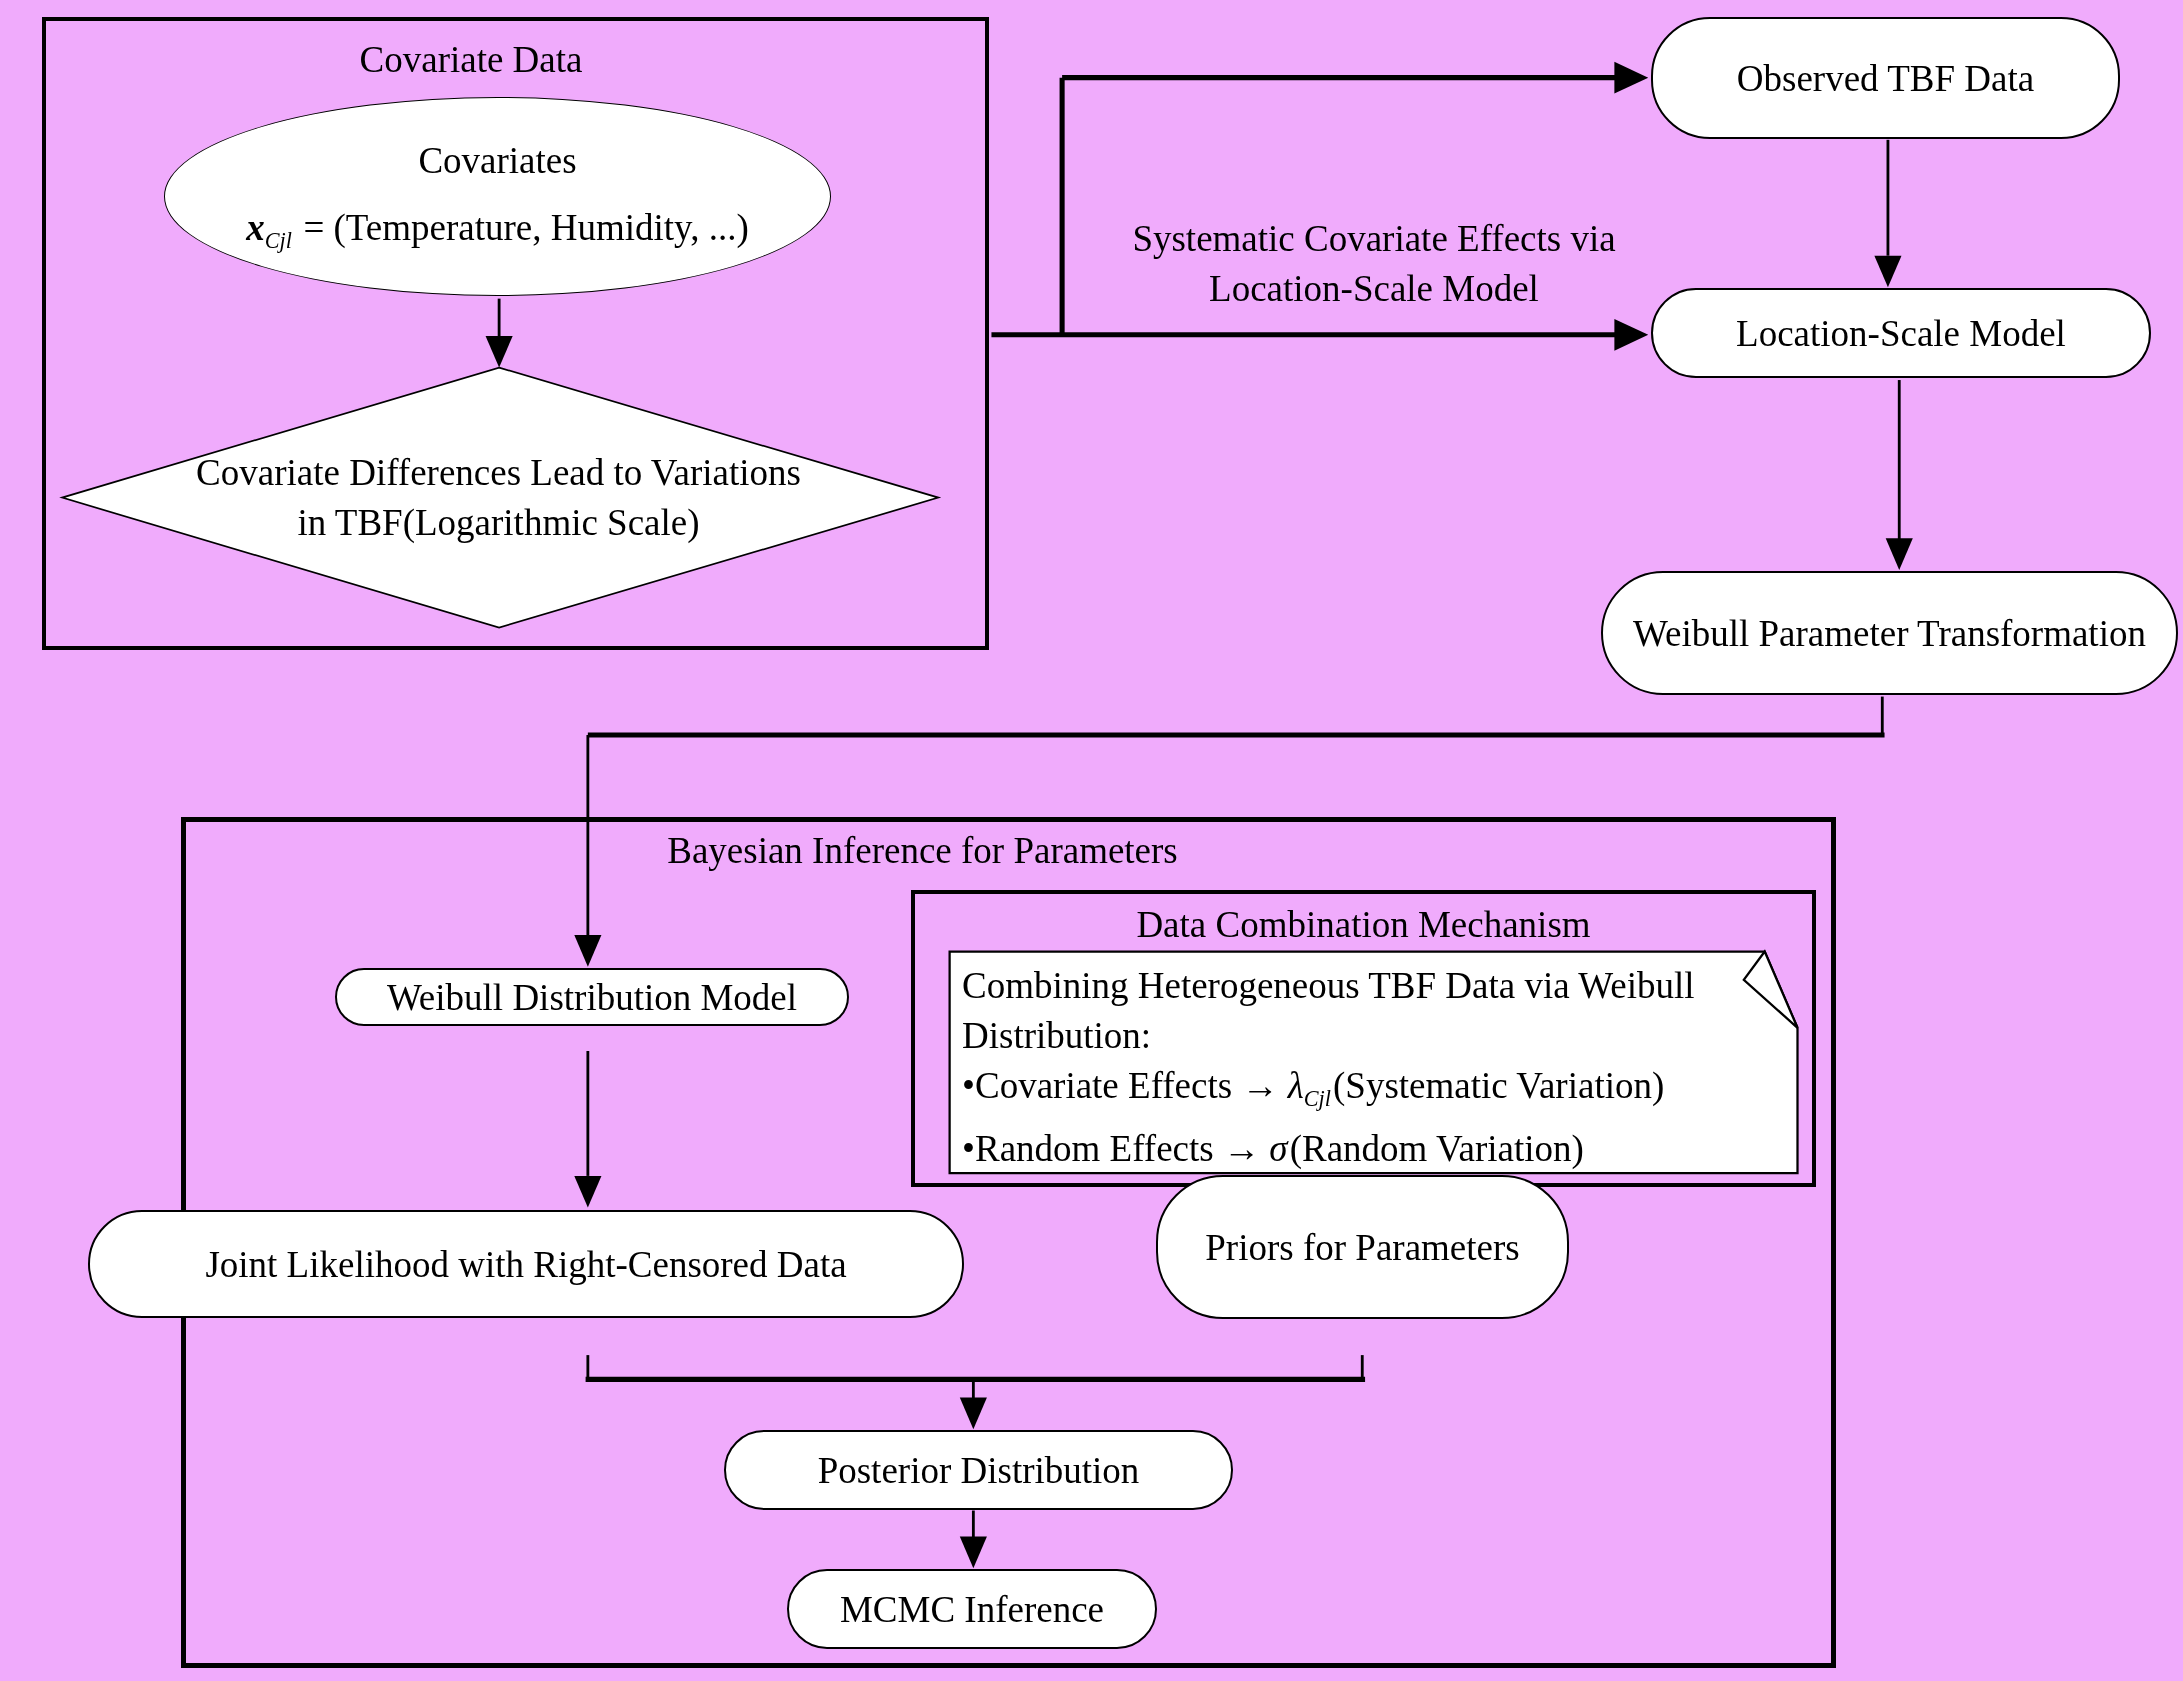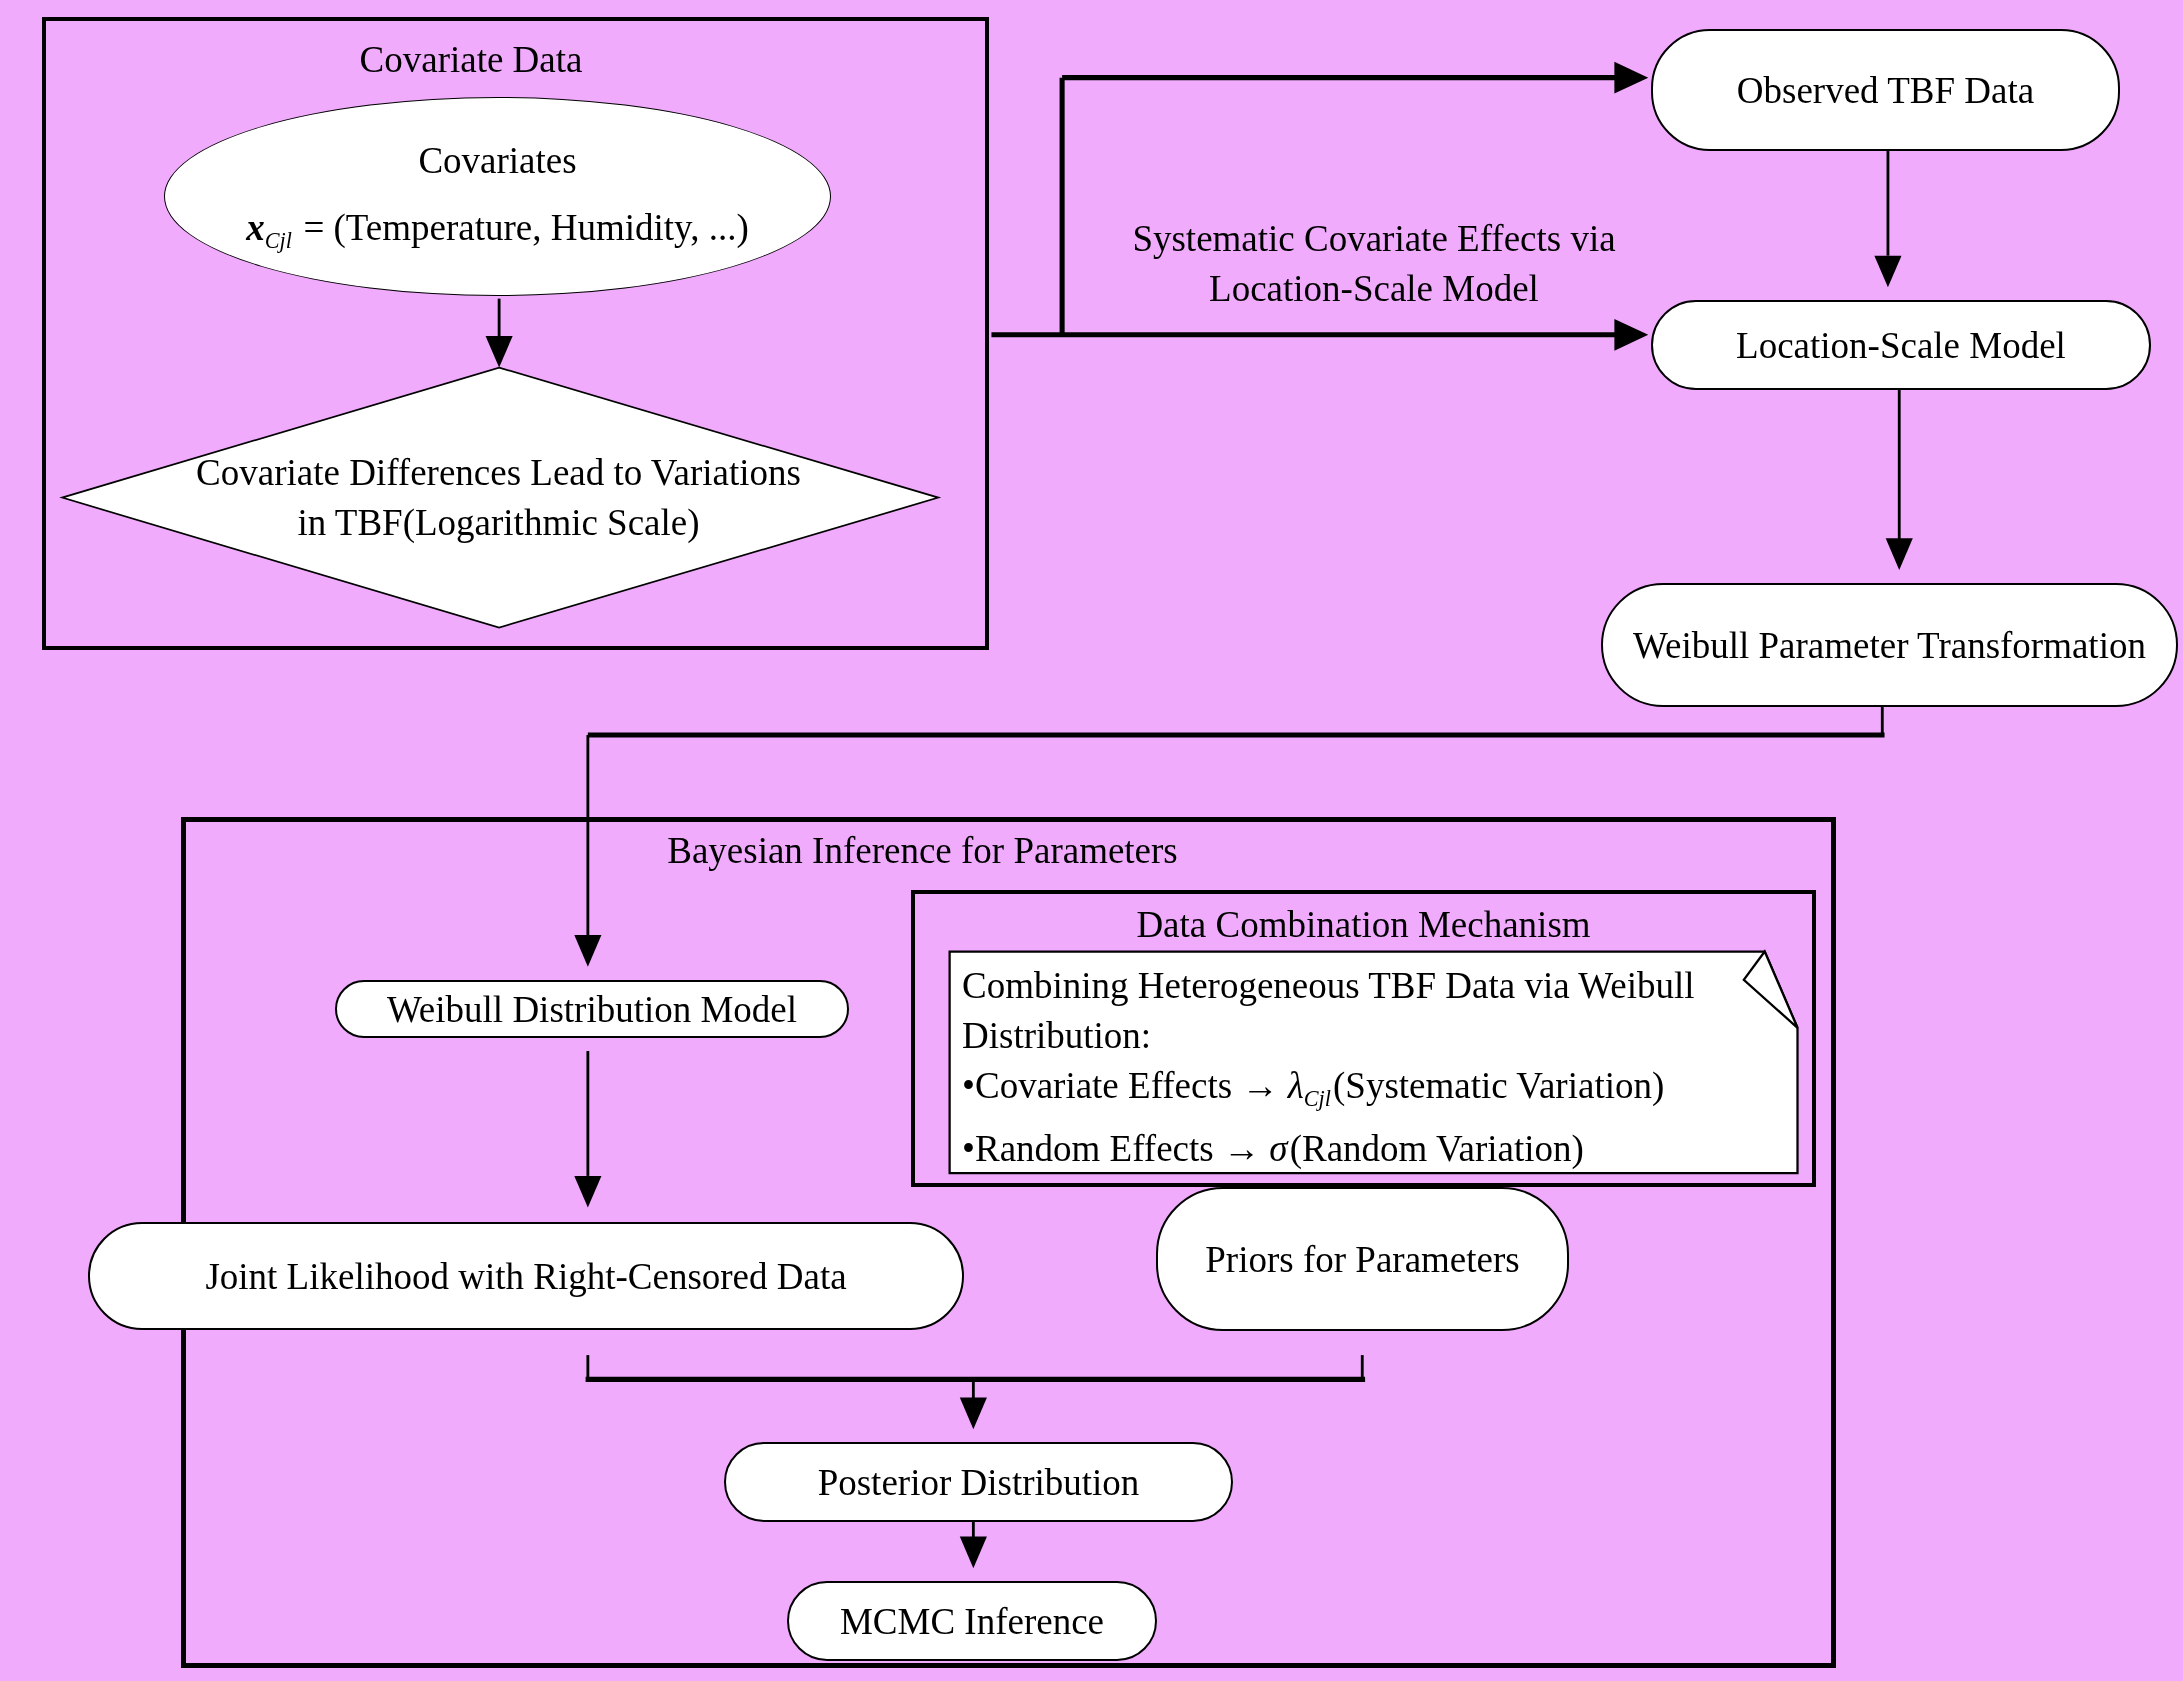--- a/index.html
+++ b/index.html
@@ -15,21 +15,20 @@
   svg.layer{position:absolute;left:0;top:0;}
   .txt{position:absolute;text-align:center;line-height:50px;white-space:nowrap;}
   .txt-left{position:absolute;text-align:left;line-height:50px;white-space:nowrap;}
   .node{
     position:absolute;
     border:2.3px solid #000000;
     background:#ffffff;
     display:flex;align-items:center;justify-content:center;
     text-align:right;white-space:nowrap;
     box-sizing:border-box;
-    margin-top:12px;
   }
   .outerbox{
     position:absolute;
     border:4.5px solid #000000;
     background:transparent;
     box-sizing:border-box;
   }
   .ellipse{
     position:absolute;
     border:1.7px solid #000000;

